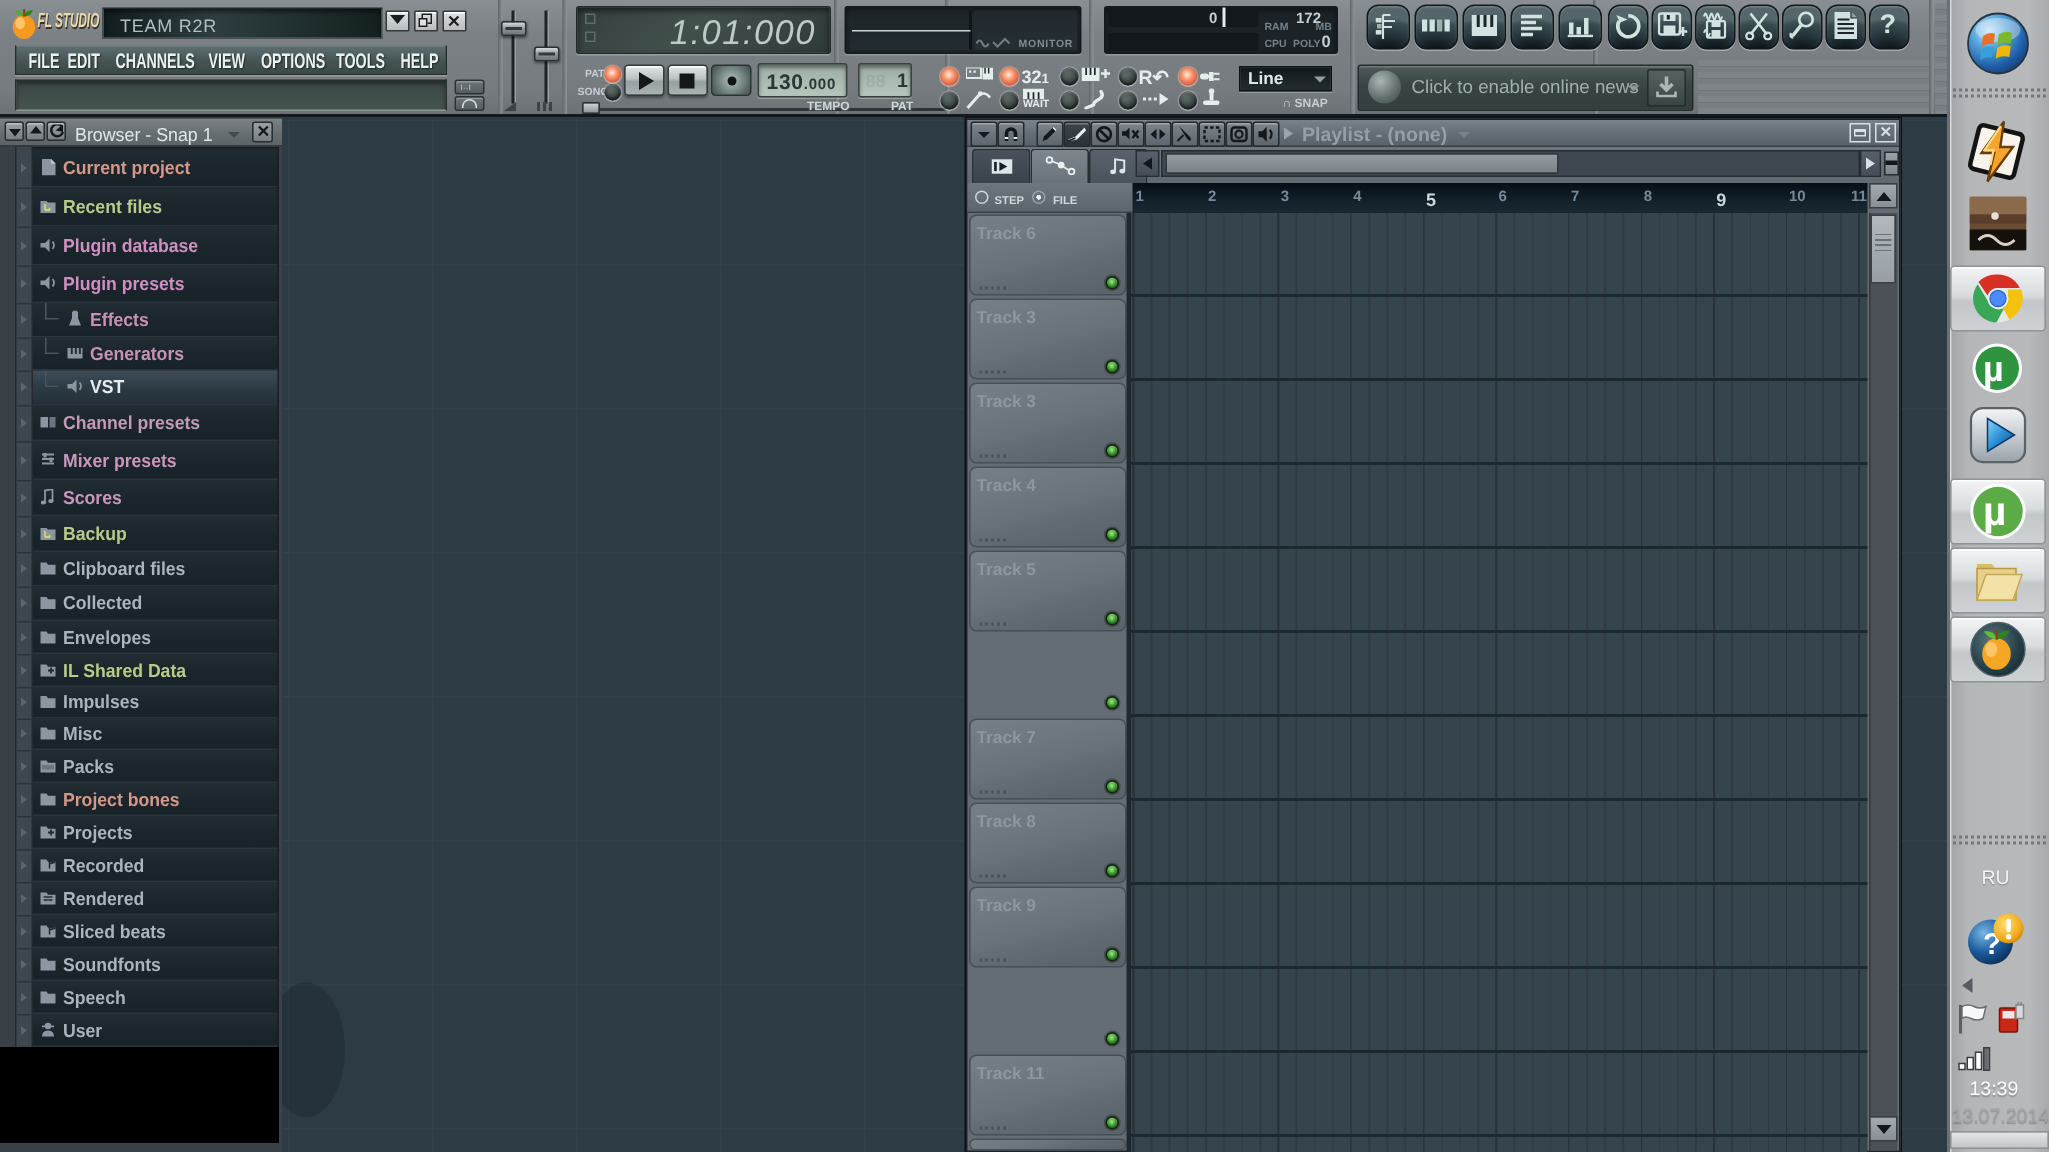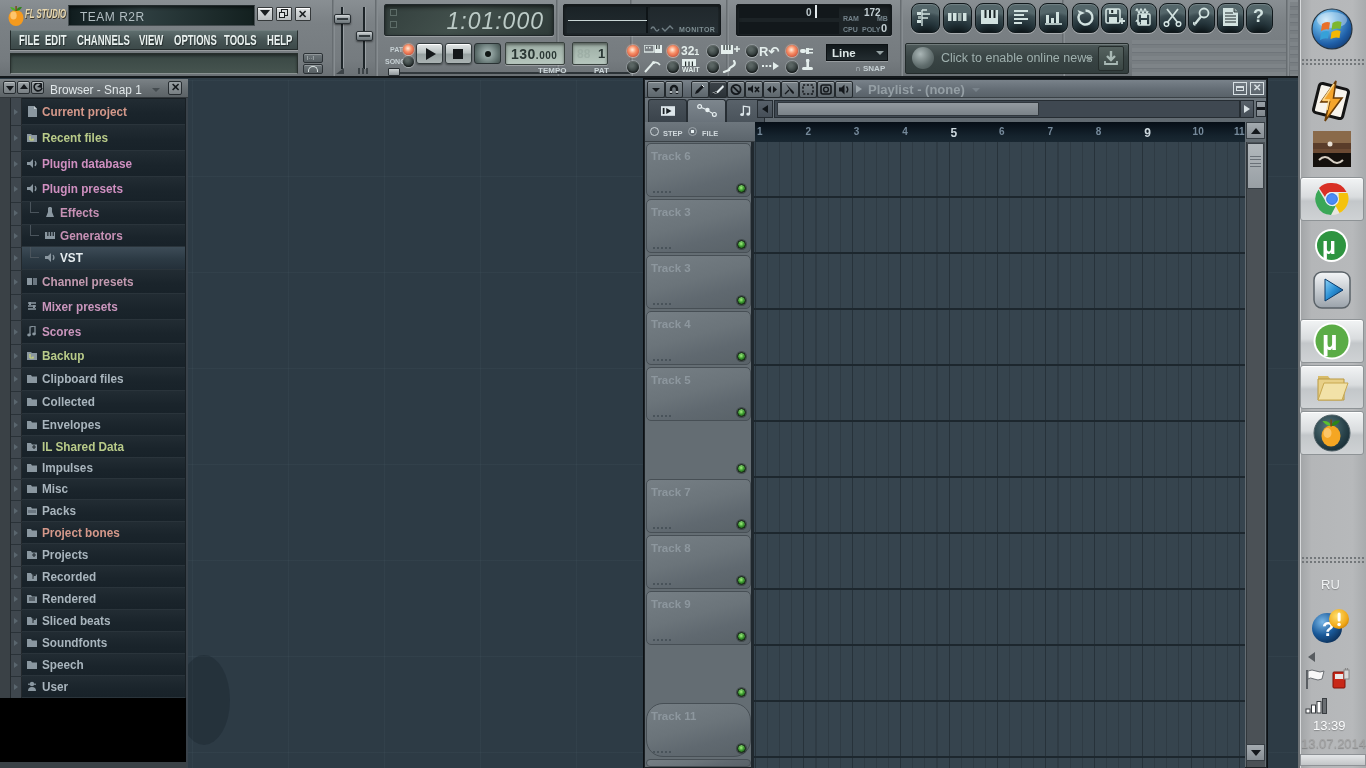--- a/index.html
+++ b/index.html
@@ -669,21 +669,21 @@
       <div class="trklbl">Track 8</div>
       <div style="position:absolute;left:6px;top:47px;width:18px;height:2px;background:repeating-linear-gradient(90deg,#49535a 0 2px,transparent 2px 4px);"></div>
     </div>
 <div class="tled" style="left:737px;top:576px;"></div>
 <div class="abs" style="left:646px;top:591px;width:105px;height:54px;border-radius:5px;background:linear-gradient(165deg,#767f85 0%,#6b747a 45%,#606970 70%,#596268 100%);border:1px solid #474f55;overflow:hidden;">
       <div class="trklbl">Track 9</div>
       <div style="position:absolute;left:6px;top:47px;width:18px;height:2px;background:repeating-linear-gradient(90deg,#49535a 0 2px,transparent 2px 4px);"></div>
     </div>
 <div class="tled" style="left:737px;top:632px;"></div>
 <div class="tled" style="left:737px;top:688px;"></div>
-<div class="abs" style="left:646px;top:703px;width:105px;height:54px;border-radius:17px;background:linear-gradient(165deg,#767f85 0%,#6b747a 45%,#606970 70%,#596268 100%);border:1px solid #474f55;overflow:hidden;">
+<div class="abs" style="left:646px;top:703px;width:105px;height:54px;border-radius:5px;background:linear-gradient(165deg,#767f85 0%,#6b747a 45%,#606970 70%,#596268 100%);border:1px solid #474f55;overflow:hidden;">
       <div class="trklbl">Track 11</div>
       <div style="position:absolute;left:6px;top:47px;width:18px;height:2px;background:repeating-linear-gradient(90deg,#49535a 0 2px,transparent 2px 4px);"></div>
     </div>
 <div class="tled" style="left:737px;top:744px;"></div>
 <div class="abs" style="left:646px;top:759px;width:105px;height:8px;border-radius:5px;background:linear-gradient(165deg,#767f85 0%,#6b747a 45%,#606970 70%,#596268 100%);border:1px solid #474f55;overflow:hidden;">
       <div class="trklbl">Track 12</div>
     </div>
 
 <div class="abs" style="left:752px;top:142px;width:493px;height:626px;background:#36444e;"></div>
 <div class="abs" style="left:752px;top:142px;width:493px;height:626px;background:repeating-linear-gradient(180deg,transparent 0 54px,#1d272e 54px 56px),repeating-linear-gradient(90deg,#27323a 0 1px,transparent 1px 48.4px),repeating-linear-gradient(90deg,#2f3b44 0 1px,transparent 1px 12.1px);background-position:0 0,3px 0,3px 0;"></div>

